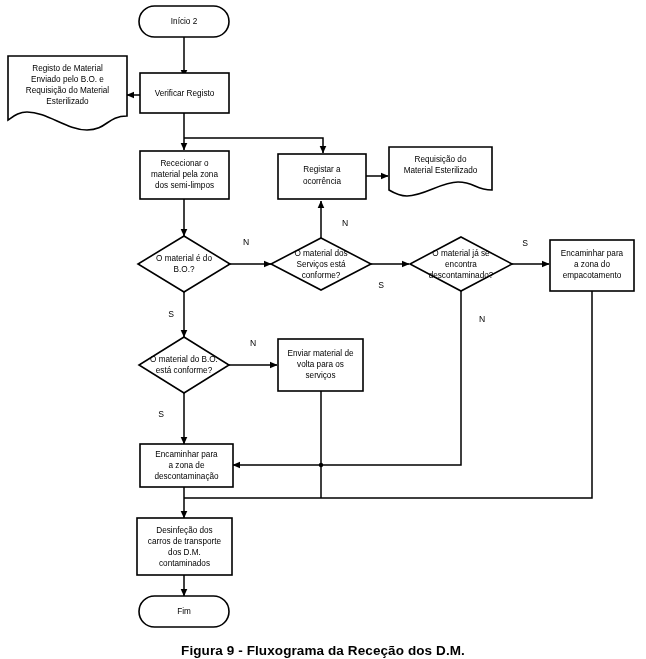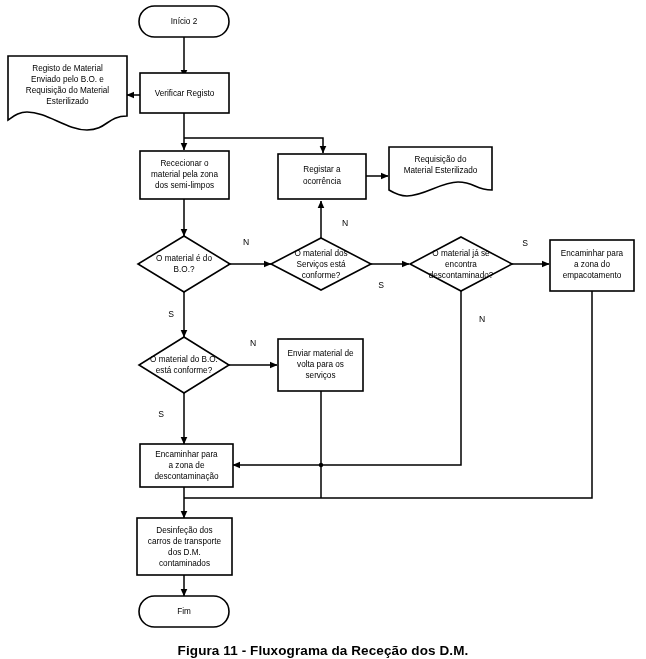--- a/index.html
+++ b/index.html
@@ -226,15 +226,15 @@
     <text class="edge-label" x="171" y="317">S</text>
     <text class="edge-label" x="345" y="226">N</text>
     <text class="edge-label" x="381" y="288">S</text>
     <text class="edge-label" x="525" y="246">S</text>
     <text class="edge-label" x="482" y="322">N</text>
     <text class="edge-label" x="253" y="346">N</text>
     <text class="edge-label" x="161" y="417">S</text>
 
   </svg>
 
-  <div class="caption">Figura 11 - Fluxograma da Receção dos D.M.</div>
+  <div class="caption">Figura 9 - Fluxograma da Receção dos D.M.</div>
 
 </div>
 
 </body></html>

